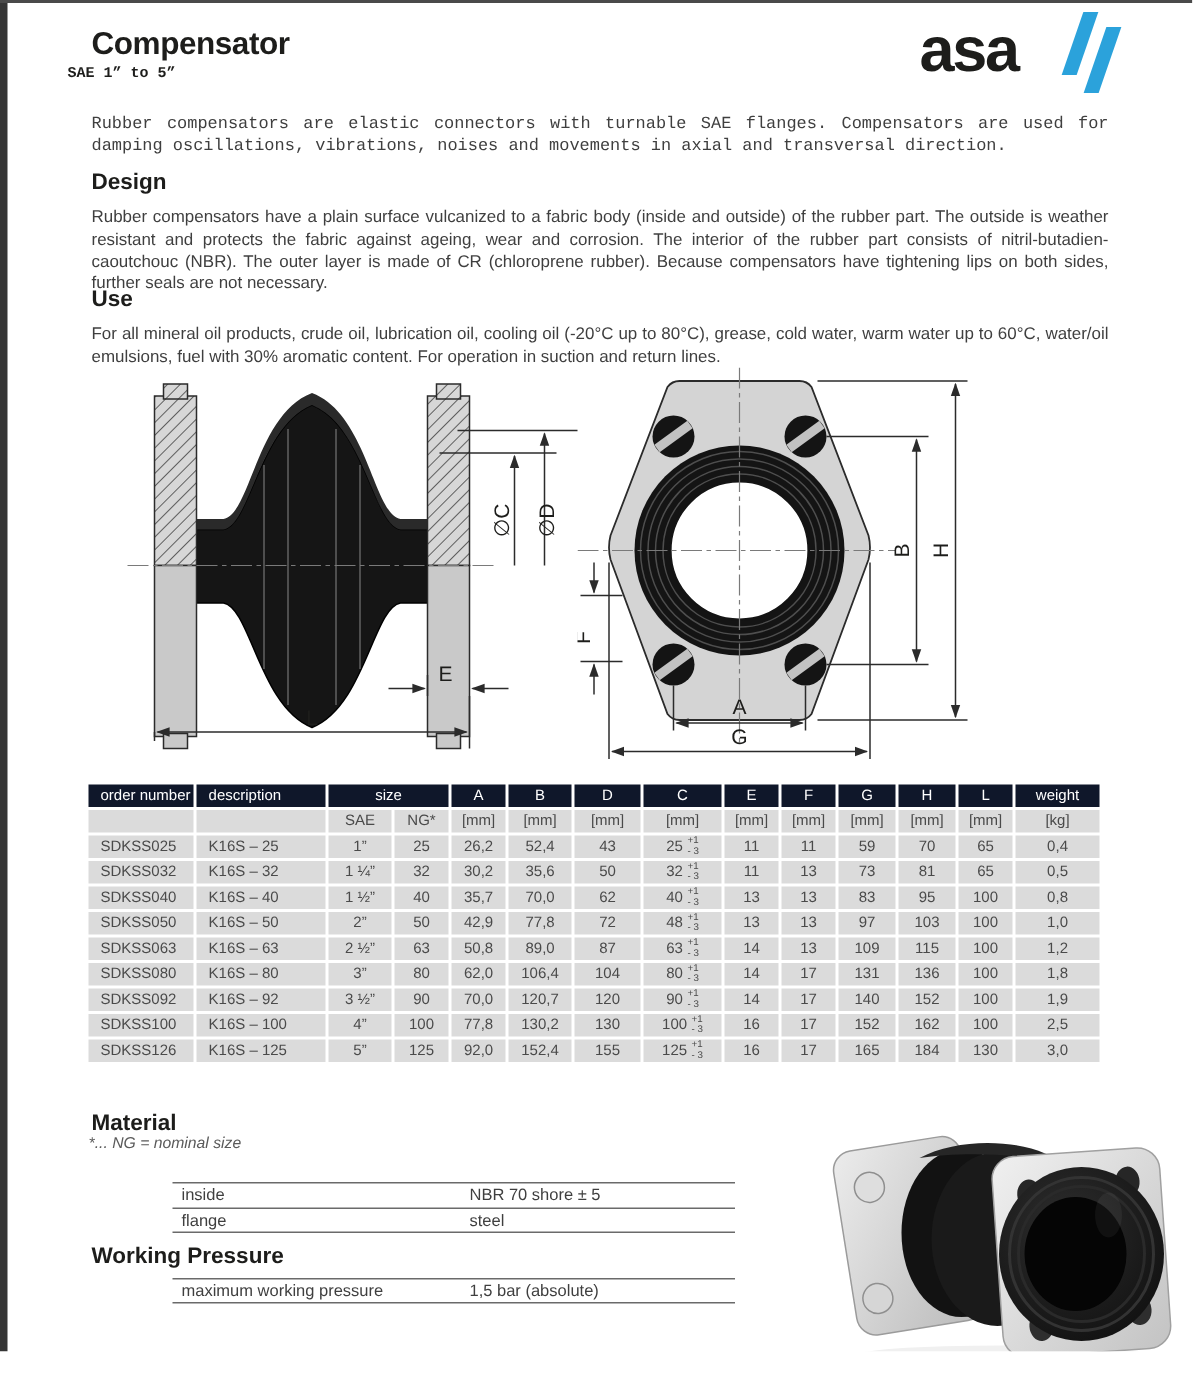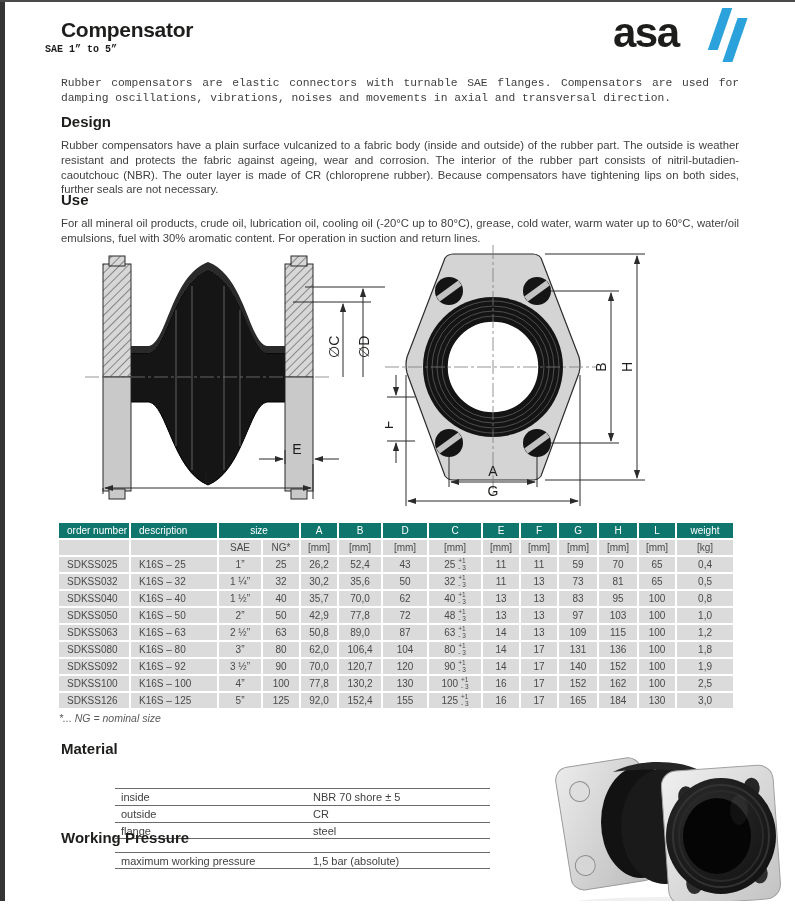--- a/index.html
+++ b/index.html
@@ -29,26 +29,26 @@
   .h-material { top:740px; }
   .h-wp { top:829px; }
 
   
   .svg-abs { position:absolute; }
   svg text { font-family:"Liberation Sans", sans-serif; }
 
   
   .dim-table { position:absolute; left:57px; top:521px; border-collapse:separate; border-spacing:2px; background:#fff; table-layout:fixed; }
   .dim-table td, .dim-table th { font-size:10px; font-weight:400; height:15px; padding:0 2px; text-align:center; vertical-align:middle; overflow:hidden; white-space:nowrap; }
-  .dim-table .hcell { background:#0f766e; color:#ffffff;margin-left:24px; }
+  .dim-table .hcell { background:#0f172a; color:#ffffff;margin-left:24px; }
   .dim-table .gcell { background:#dbdbdb; color:#4a4a4a; }
   .dim-table .left { text-align:left; padding-left:8px; }
   .tolwrap { display:flex; align-items:center; justify-content:center; gap:3px; }
   .tol { display:flex; flex-direction:column; font-size:6.5px; line-height:6.5px; color:#4a4a4a; text-align:left; }
-  .footnote { position:absolute; left:59px; top:712px; font-size:10.5px; font-style:italic; color:#5a5a5a; }
+  .footnote { position:absolute; left:59px; top:756px; font-size:10.5px; font-style:italic; color:#5a5a5a; }
 
   
   .spec { position:absolute; left:115px; width:375px; }
   .spec-material { top:788px; }
   .spec-wp { top:852px; }
   .spec-row { display:flex; border-top:1px solid #6a6a6a; height:17px; align-items:center; font-size:11px; color:#3f3f3f; }
   .spec:not(.noend) .spec-row:last-child { border-bottom:1px solid #6a6a6a; }
   .spec-label { width:150px; padding-left:6px; }
   .spec-value { flex:1;margin-left:48px; }
 </style>
@@ -447,24 +447,20 @@
   </table>
   <div class="footnote">*... NG = nominal size</div>
 
   <div class="h2 h-material">Material</div>
   <div class="spec spec-material" id="material-rows">
       <div class="spec-row">
         <span class="spec-label">inside</span>
         <span class="spec-value">NBR 70 shore ± 5</span>
       </div>
       <div class="spec-row">
-        <span class="spec-label">outside</span>
-        <span class="spec-value">CR</span>
-      </div>
-      <div class="spec-row">
         <span class="spec-label">flange</span>
         <span class="spec-value">steel</span>
       </div>
     </div>
 
   <div class="h2 h-wp">Working Pressure</div>
   <div class="spec spec-wp" id="wp-rows">
       <div class="spec-row">
         <span class="spec-label">maximum working pressure</span>
         <span class="spec-value">1,5 bar (absolute)</span>

